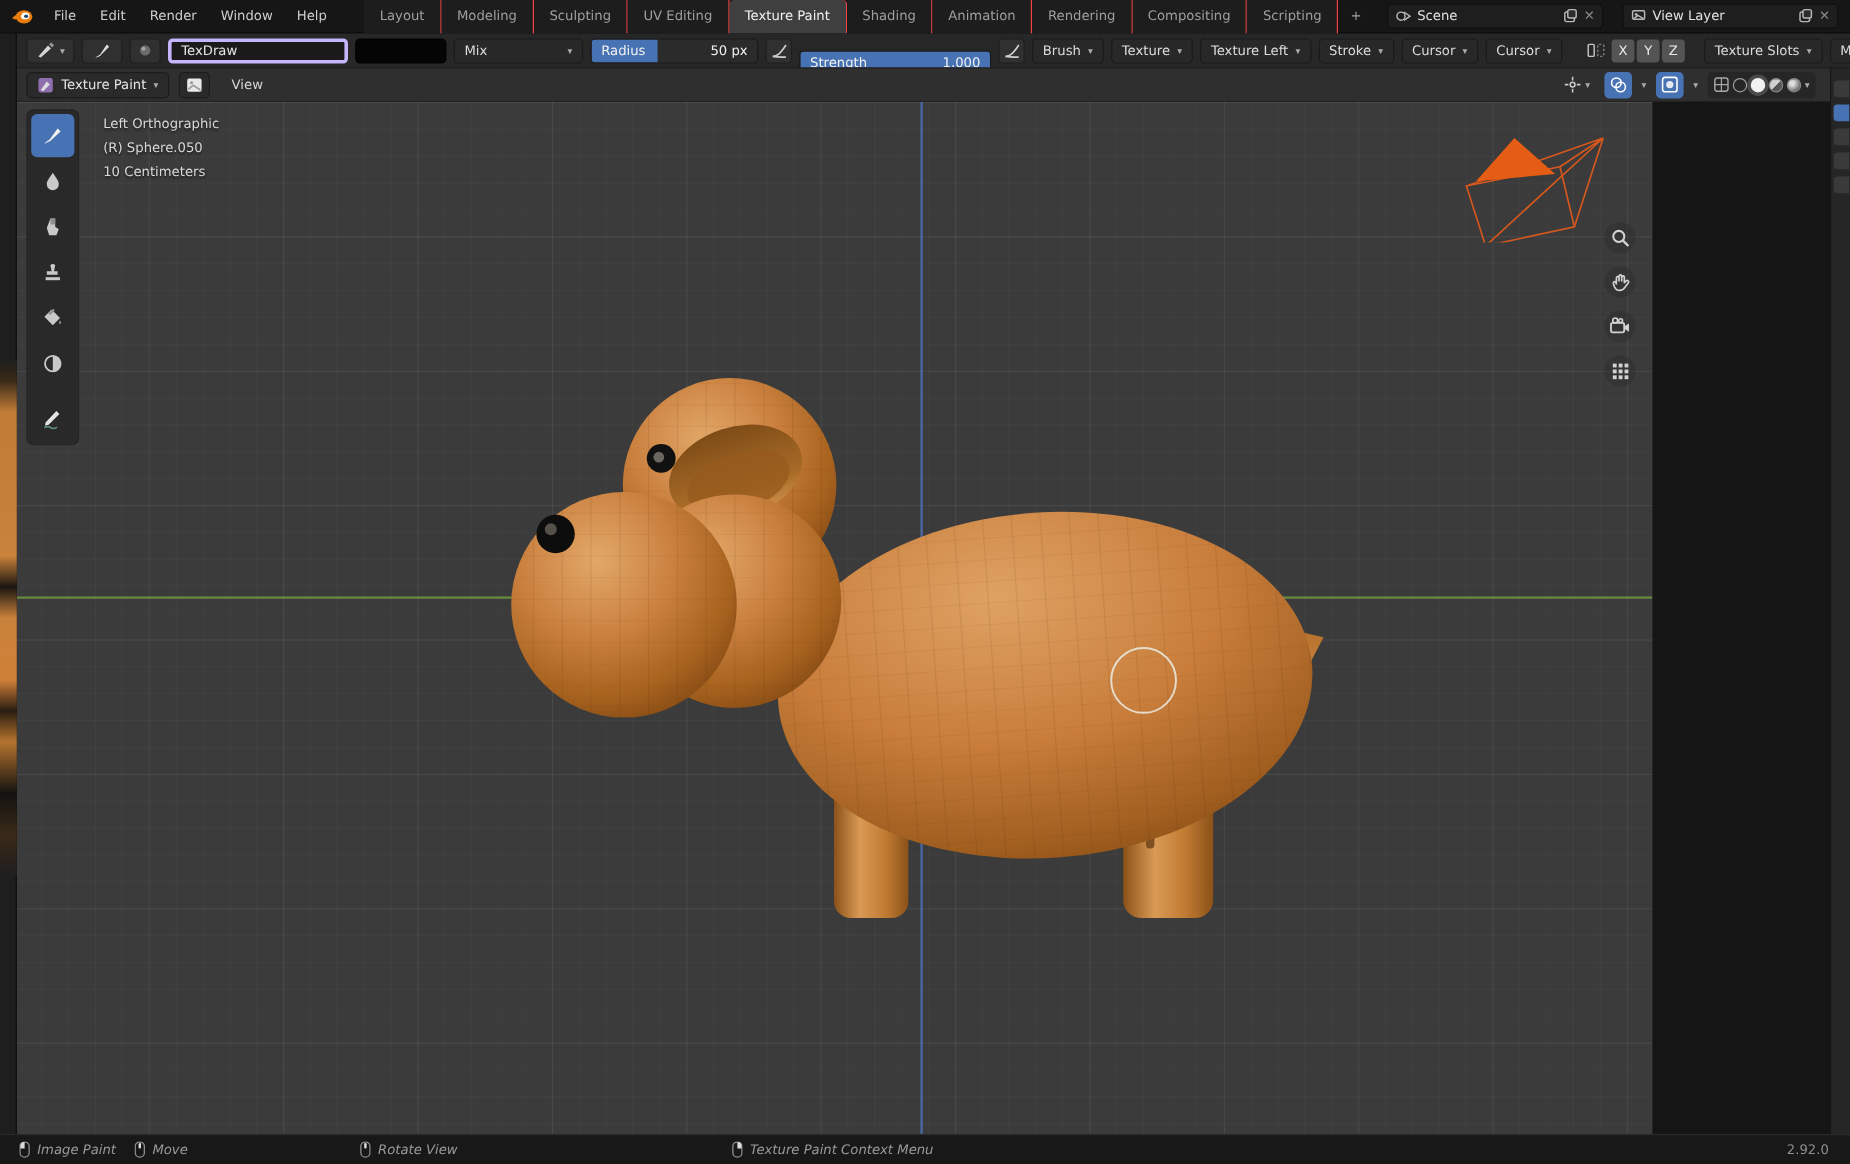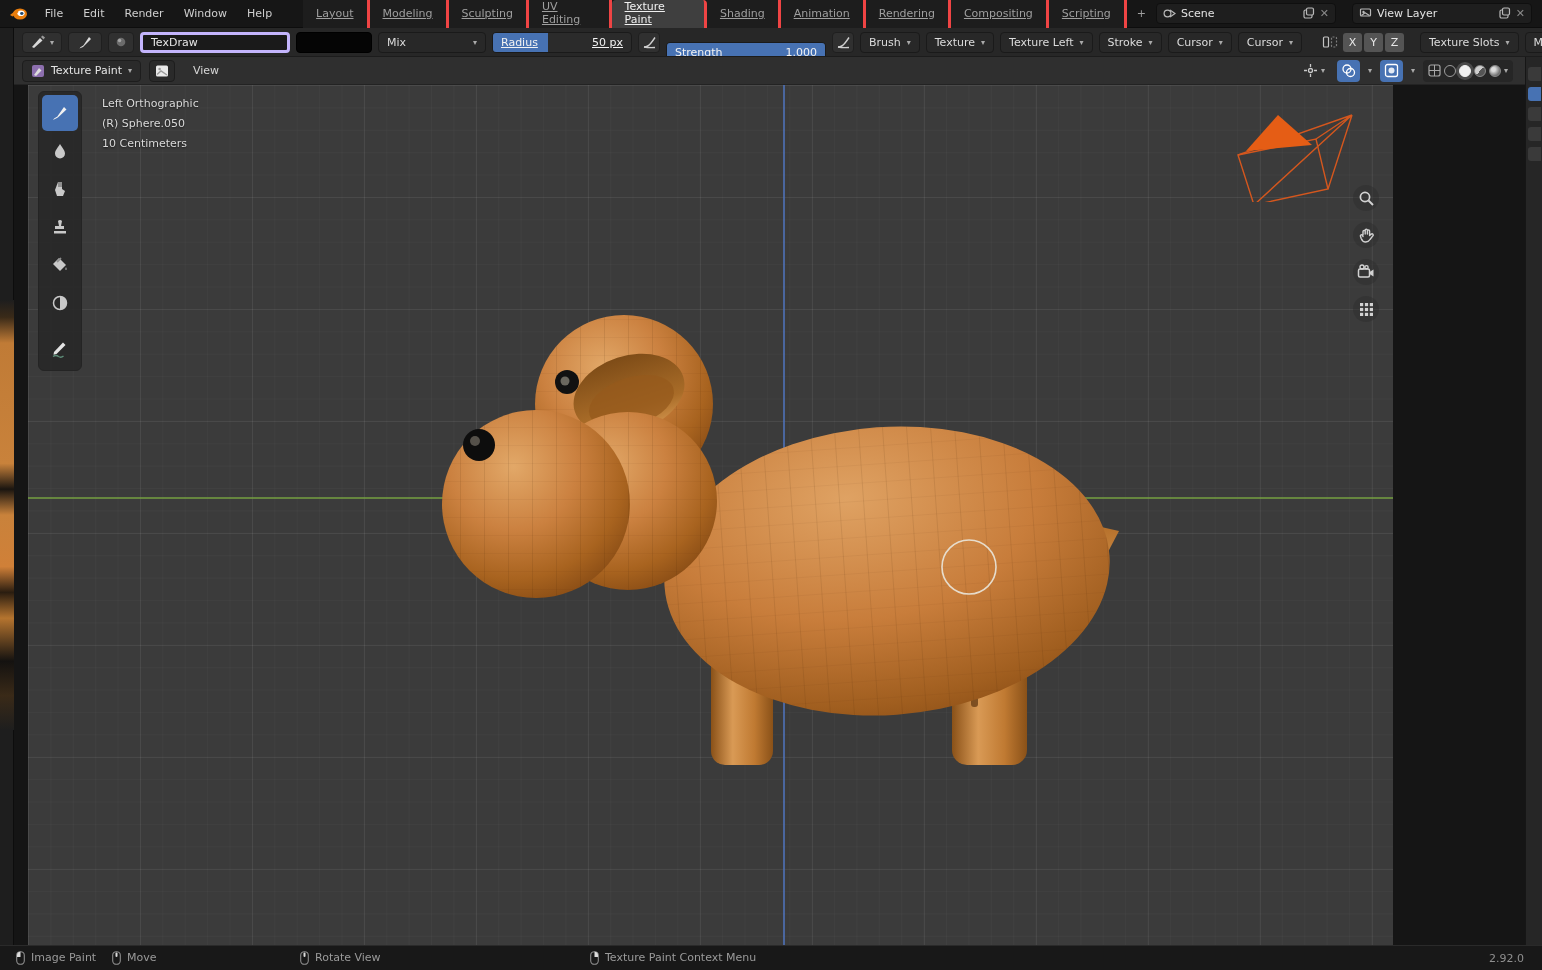--- a/index.html
+++ b/index.html
@@ -8,21 +8,21 @@
     -webkit-font-smoothing:antialiased; }
   #app { position:relative; width:1542px; height:970px; background:#151515; }
 
   
   .topbar { position:absolute; left:0; top:0; width:1542px; height:28px;
     background:#161616; display:flex; align-items:center; border-bottom:1px solid #0d0d0d; }
   .logo { width:26px; height:20px; margin-left:6px; display:flex; align-items:center; justify-content:center; }
   .menus { display:flex; gap:2px; margin-left:4px; }
   .menus span { padding:3px 9px; border-radius:3px; color:#cfcfcf; cursor:default; }
   .workspaces { display:flex; align-items:center; margin-left:22px; height:28px; }
-  .ws-tab { padding:5px 13px 6px; color:#9f9f9f; background:#1d1d1d; border-right:3px solid #ef4444; height:28px; display:flex; align-items:center;text-decoration:underline; }
+  .ws-tab { padding:5px 13px 6px; color:#9f9f9f; background:#1d1d1d; border-right:1px solid #ef4444; height:28px; display:flex; align-items:center; }
   .ws-tab.active { background:#3f3f3f; color:#f0f0f0; border-radius:4px 4px 0 0; }
   .ws-add { padding:4px 10px; color:#9f9f9f; }
   .scene-area { margin-left:auto; display:flex; align-items:center; gap:16px; margin-right:10px; }
   .id-field { display:flex; align-items:center; gap:5px; background:#1e1e1e; border:1px solid #0f0f0f;
     border-radius:4px; padding:2px 6px; height:21px; min-width:180px; }
   .id-field .lbl { color:#e2e2e2; flex:1; }
   .mini-ic { width:13px; height:13px; display:inline-block; }
   .x-ic { color:#8a8a8a; font-size:11px; }
 
   
@@ -60,21 +60,21 @@
   .hbtn { height:22px; border-radius:4px; display:flex; align-items:center; gap:3px; padding:0 4px; }
   .hbtn.on { background:#4772b3; }
   .shade-group { display:flex; align-items:center; gap:3px; background:#262626; border-radius:4px;
     padding:2px 5px; height:22px; }
   .circ { width:12px; height:12px; border-radius:50%; border:1.5px solid #9d9d9d; }
   .circ.solid-on { background:#f2f2f2; border-color:#f2f2f2; box-shadow:0 0 0 3px #4a4a4a; }
   .circ.half { background:linear-gradient(135deg,#cfcfcf 50%,#555 50%); border-color:#8a8a8a; }
   .circ.rend { background:radial-gradient(circle at 35% 35%, #ddd 20%, #666 75%); border-color:#8a8a8a; }
 
   
-  .viewport { position:absolute; left:28px; top:85px; width:1365px; height:860px;
+  .viewport { position:absolute; left:12px; top:85px; width:1365px; height:860px;
     background-color:#3b3b3b;
     background-image:
       linear-gradient(rgba(255,255,255,0.05) 1px, transparent 1px),
       linear-gradient(90deg, rgba(255,255,255,0.05) 1px, transparent 1px),
       linear-gradient(rgba(255,255,255,0.022) 1px, transparent 1px),
       linear-gradient(90deg, rgba(255,255,255,0.022) 1px, transparent 1px);
     background-size:112px 112px, 112px 112px, 22.4px 22.4px, 22.4px 22.4px;
     overflow:hidden; }
   .axis-y { position:absolute; left:0; top:412px; width:100%; height:2px; background:rgba(118,160,66,0.75); }
   .axis-z { position:absolute; left:755px; top:0; width:2px; height:100%; background:rgba(78,110,176,0.85); }
@@ -99,21 +99,21 @@
     background:linear-gradient(#1e1e1e 0%, #3a2a18 4%, #c07b36 10%, #c9823b 38%, #1a1510 44%,
       #c9823b 50%, #d08038 62%, #2a1d10 68%, #b5742f 74%, #141210 84%, #3a2a18 92%, #1e1e1e 100%); }
   .right-sliver { position:absolute; left:1525px; top:57px; width:17px; height:888px; background:#262626;
     border-left:1px solid #161616; }
   .rs-tab { width:13px; height:14px; margin:6px auto 0; border-radius:3px 0 0 3px; background:#3a3a3a; }
   .rs-tab.on { background:#4772b3; }
 
   
   .statusbar { position:absolute; left:0; top:945px; width:1542px; height:25px; background:#181818;
     border-top:1px solid #2a2a2a; display:flex; align-items:center; color:#9a9a9a; }
-  .sb-item { display:flex; align-items:flex-start; gap:6px; position:absolute; }
+  .sb-item { display:flex; align-items:center; gap:6px; position:absolute;font-style:italic; }
   .sb-version { position:absolute; right:18px; color:#8f8f8f; }
 
   svg { display:block; }
 </style>
 </head>
 <body>
 
 <div id="app">
 
   <header class="topbar">
@@ -194,21 +194,21 @@
       </svg>
     </div>
     <div class="name-field">
       <span>TexDraw</span>
     </div>
     <div class="swatch"></div>
     <div class="dropdown" style="width:108px;">
       <span style="flex:1">Mix</span>
       <span class="caret">▾</span>
     </div>
-    <div class="slider" style="width:140px;text-decoration:underline;">
+    <div class="slider" style="width:140px;">
       <div class="fill" style="width:40%;"></div>
       <span>Radius</span>
       <span>50 px</span>
     </div>
     <div class="ts-btn" style="width:22px; justify-content:center; padding:0;">
       <svg width="13" height="13" viewBox="0 0 13 13">
         <path d="M1 11 Q5 11 8 7 Q10 4.5 12 1.5" fill="none" stroke="#cfcfcf" stroke-width="1.4"></path>
         <path d="M1 11 Q6 12 12 11.5" fill="none" stroke="#cfcfcf" stroke-width="1.4"></path>
       </svg>
     </div>
@@ -542,21 +542,21 @@
       </svg>
       <span>Move</span>
     </div>
     <div class="sb-item" style="left:300px;">
       <svg width="9" height="14" viewBox="0 0 9 14">
         <rect x="0.7" y="0.7" width="7.6" height="12.6" rx="3.6" fill="none" stroke="#8d8d8d" stroke-width="1.1"></rect>
         <rect x="3.5" y="1.5" width="2" height="4.5" rx="1" fill="#dcdcdc"></rect>
       </svg>
       <span>Rotate View</span>
     </div>
-    <div class="sb-item" style="left:590px;">
+    <div class="sb-item" style="left:610px;">
       <svg width="9" height="14" viewBox="0 0 9 14">
         <rect x="0.7" y="0.7" width="7.6" height="12.6" rx="3.6" fill="none" stroke="#8d8d8d" stroke-width="1.1"></rect>
         <path d="M8 4 a3.5 3.5 0 0 0 -3.5 -3.3 V6 H8 Z" fill="#dcdcdc"></path>
       </svg>
       <span>Texture Paint Context Menu</span>
     </div>
     <span class="sb-version">2.92.0</span>
   </footer>
 
 </div>

